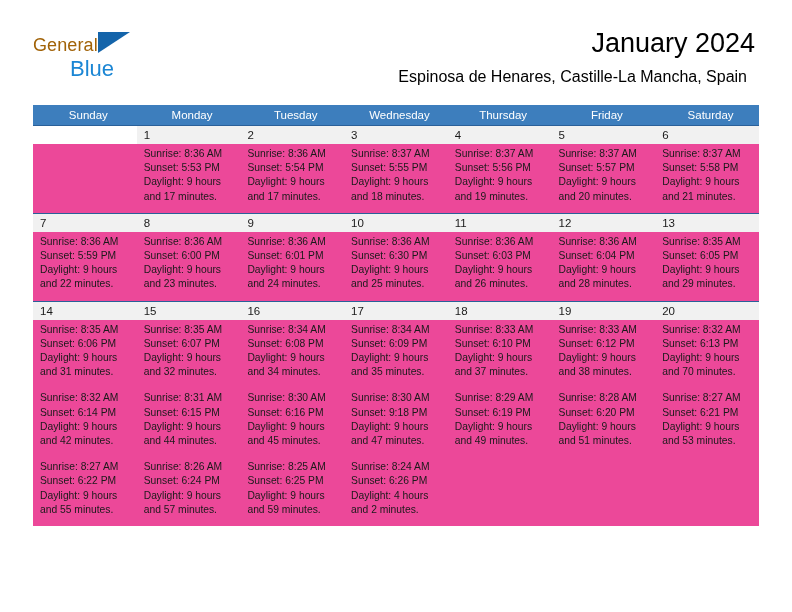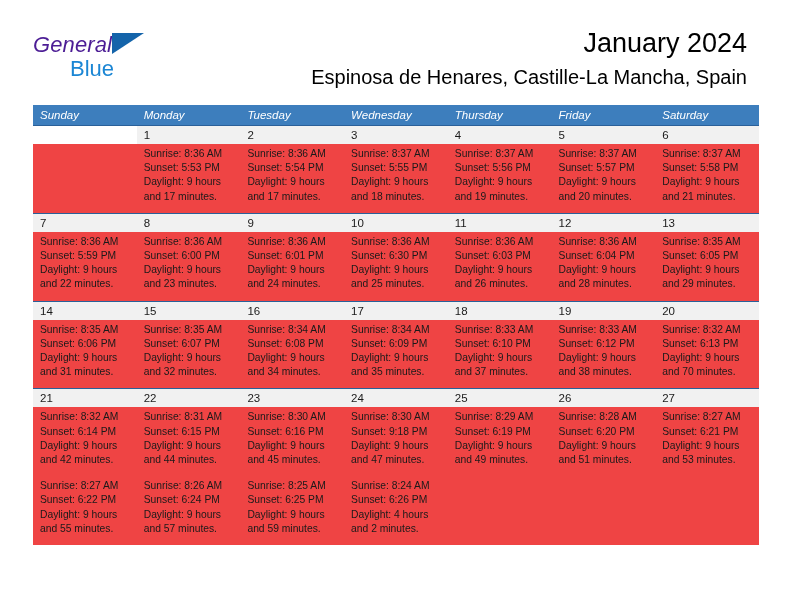--- a/index.html
+++ b/index.html
@@ -37,24 +37,23 @@
     top: 6px;
     width: 220px;
     height: 56px;
   }
   .brand-top {
     position: relative;
     height: 26px;
     line-height: 26px;
   }
   .brand-general {
-    font-size: 22px;
-    color: #4c1d95;
+    font-size: 18px;
+    color: #a16207;
     letter-spacing: 0.1px;
-    font-style: italic;
   }
   .brand-tri {
     display: inline-block;
     vertical-align: -2px;
     margin-left: 0px;
     width: 0;
     height: 0;
     border-left: 32px solid #1464aa;
     border-bottom: 21px solid transparent;
   }
@@ -62,80 +61,79 @@
     position: absolute;
     left: 37px;
     top: 24px;
     font-size: 22px;
     color: #1b86d4;
     line-height: 26px;
   }
 
   .title-block {
     position: absolute;
-    right: 12px;
+    right: 4px;
     top: 0;
     text-align: right;
   }
   .cal-title {
     font-size: 27px;
     line-height: 34px;
     color: #000;
     font-weight: normal;
     margin: 0;
     white-space: nowrap;
   }
   .cal-subtitle {
-    font-size: 20px;
+    font-size: 16px;
     line-height: 22px;
     color: #000;
-    margin: 6px 0 0 0;
+    margin: 6px 8px 0 0;
     white-space: nowrap;
   }
 
   
   .calendar {
     position: absolute;
     left: 33px;
     top: 105px;
     width: 726px;
     border-collapse: collapse;
     table-layout: fixed;
   }
 
   .dow-row th {
     background: #3d7ebd;
     color: #ffffff;
     font-size: 11.5px;
     font-weight: normal;
-    text-align: left;
+    text-align: center;
     padding: 4px 0 4px 7px;
     height: 19px;
     box-sizing: border-box;
     border: none;
-    font-style: italic;
   }
 
   .week {
     border-top: 1.3px solid #2a6099;
   }
 
   .daynum-row td {
     background: #f1f1f1;
     font-size: 11.5px;
     color: #1a1a1a;
     padding: 3px 0 3px 7px;
     height: 17px;
     vertical-align: top;
     box-sizing: border-box;
     border: none;
   }
 
   .detail-row td {
-    background: #ef4444;
+    background: #ec4899;
     font-size: 10.3px;
     line-height: 14.2px;
     color: #1a1a1a;
     padding: 3px 6px 9px 7px;
     vertical-align: top;
     height: 56px;
     box-sizing: border-box;
     border: none;
   }
 
@@ -343,29 +341,20 @@
             <span class="ln">Daylight: 9 hours</span>
             <span class="ln">and 38 minutes.</span>
           </td>
           <td>
             <span class="ln">Sunrise: 8:32 AM</span>
             <span class="ln">Sunset: 6:13 PM</span>
             <span class="ln">Daylight: 9 hours</span>
             <span class="ln">and 70 minutes.</span>
           </td>
         </tr>
-        <tr class="daynum-row week">
-          <td>21</td>
-          <td>22</td>
-          <td>23</td>
-          <td>24</td>
-          <td>25</td>
-          <td>26</td>
-          <td>27</td>
-        </tr>
         <tr class="detail-row">
           <td>
             <span class="ln">Sunrise: 8:32 AM</span>
             <span class="ln">Sunset: 6:14 PM</span>
             <span class="ln">Daylight: 9 hours</span>
             <span class="ln">and 42 minutes.</span>
           </td>
           <td>
             <span class="ln">Sunrise: 8:31 AM</span>
             <span class="ln">Sunset: 6:15 PM</span>

